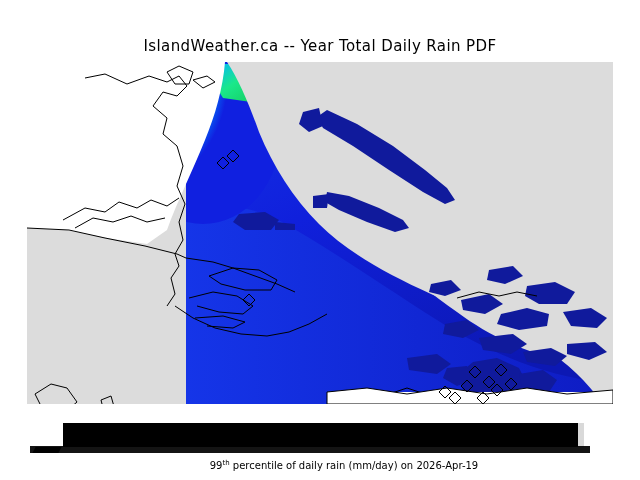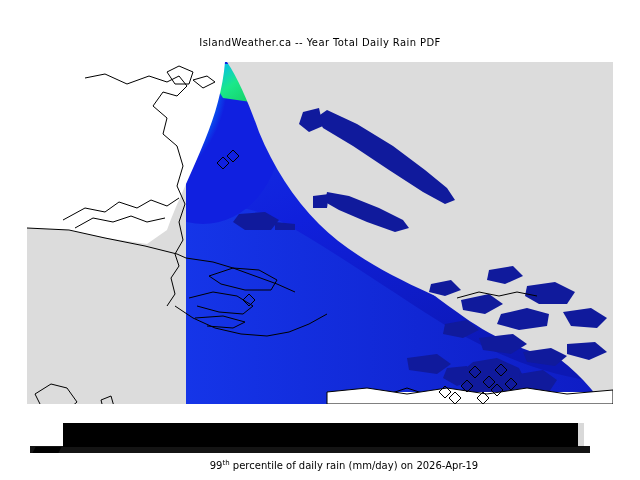--- a/index.html
+++ b/index.html
@@ -2,21 +2,21 @@
 <html><head>
 <meta charset="utf-8">
 <style>
   html,body{margin:0;padding:0;background:#ffffff;}
   body{width:640px;height:480px;overflow:hidden;
        font-family:"DejaVu Sans","Liberation Sans",sans-serif;}
   #page{position:relative;width:640px;height:480px;background:#ffffff;}
 
   
   #title{position:absolute;left:0;top:37px;width:640px;text-align:center;
-         font-size:10px;color:#000;letter-spacing:0.4px;white-space:nowrap;}
+         font-size:15px;color:#000;letter-spacing:0.4px;white-space:nowrap;}
 
   
   #map-panel{position:absolute;left:27px;top:62px;width:586px;height:342px;
              background:#dcdcdc;overflow:hidden;}
   #map-svg{position:absolute;left:0;top:0;width:586px;height:342px;display:block;}
 
   
   #cbar-wrap{position:absolute;left:63px;top:423px;width:515px;height:24px;}
   #cbar{position:absolute;left:0;top:0;width:100%;height:100%;
         background:#000000;}

